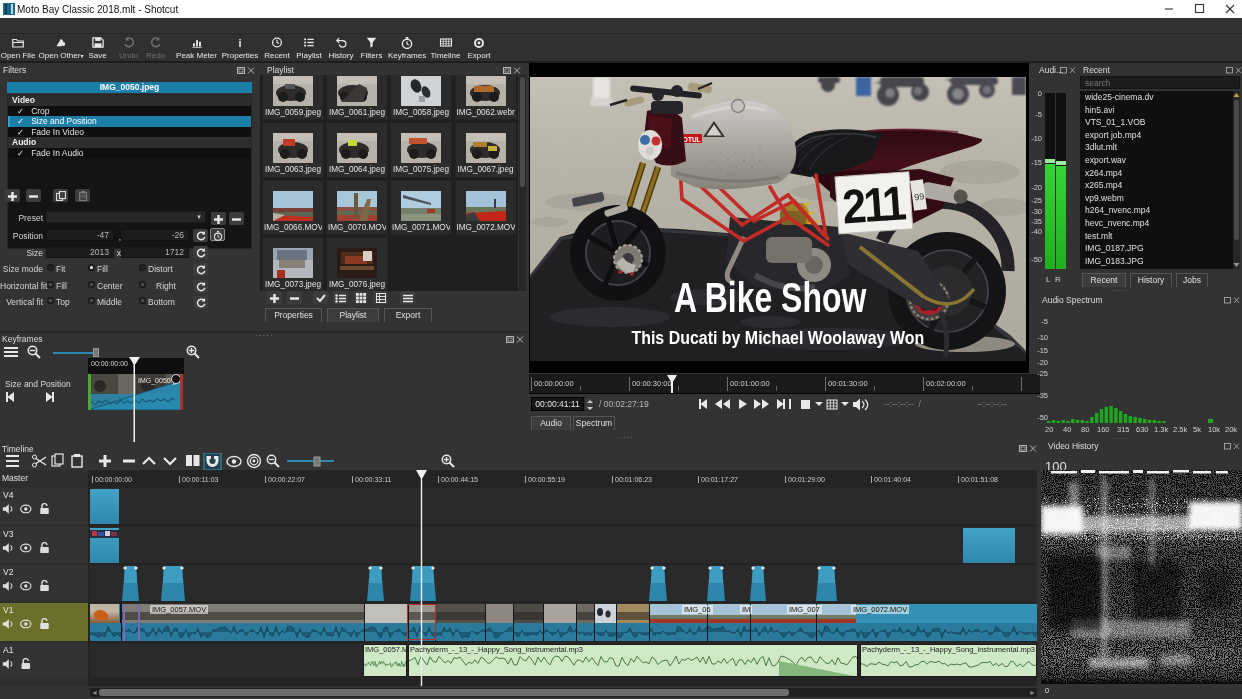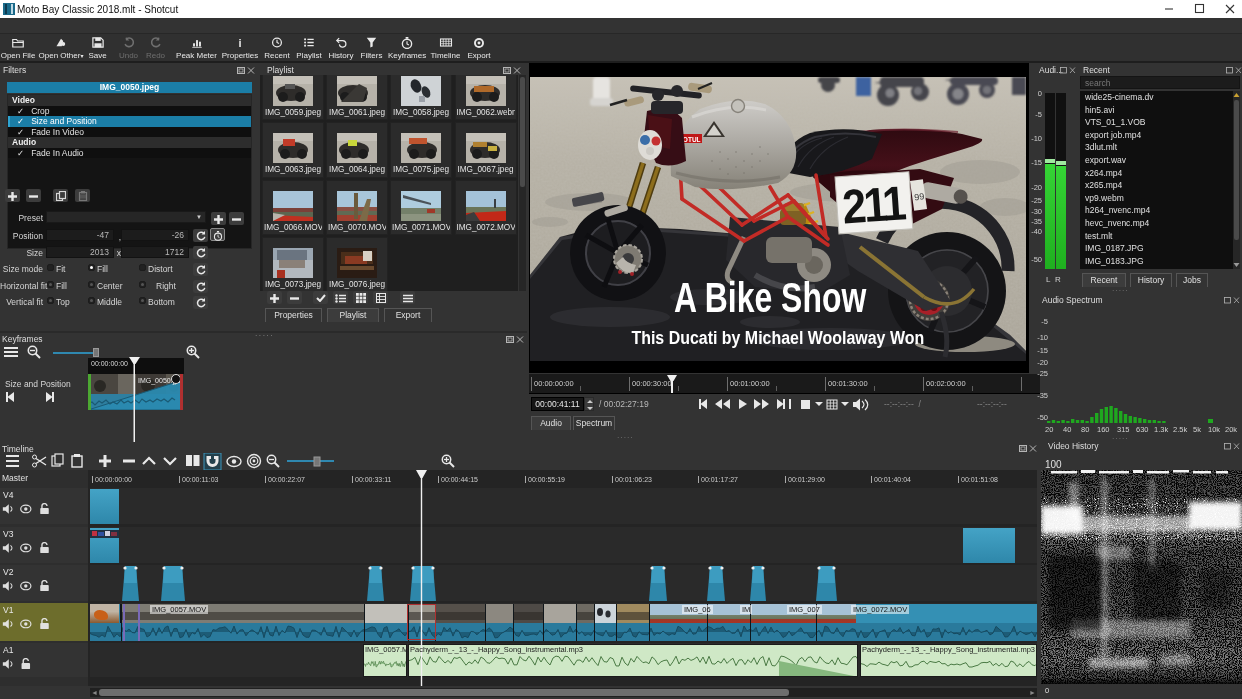--- a/index.html
+++ b/index.html
@@ -1210,21 +1210,21 @@
         <span class="sxl" style="left:133px">2.5k</span>
         <span class="sxl" style="left:153px">5k</span>
         <span class="sxl" style="left:168px">10k</span>
         <span class="sxl" style="left:185px">20k</span>
  </div>
  <div class="phdr abs" style="left:8px;top:378px">Video History</div>
  <svg class="abs" style="left:184px;top:380px" width="16" height="7">
         <rect x="0.5" y="0.5" width="6" height="5.5" fill="none" stroke="#b5b5b5" stroke-width=".8"></rect>
         <path d="M10 0.5 l5 5.5 M15 0.5 l-5 5.5" stroke="#b5b5b5" stroke-width=".8"></path>
       </svg>
- <div class="abs" style="left:5px;top:396px;color:#e0e0e0;font-size:10px">100</div>
+ <div class="abs" style="left:5px;top:396px;color:#e0e0e0;font-size:13px">100</div>
  <svg class="abs" style="left:1px;top:407px" width="201" height="214">
 <defs>
 <filter id="vn1" x="0" y="0" width="100%" height="100%">
  <feTurbulence type="fractalNoise" baseFrequency="0.9" numOctaves="2" seed="11" stitchTiles="stitch" result="t"></feTurbulence>
  <feColorMatrix in="t" type="matrix" values="0 0 0 0 0  0 0 0 0 0  0 0 0 0 0  2 2 2 0 -2.4" result="a"></feColorMatrix>
  <feComposite in="a" operator="in" in2="a"></feComposite>
  <feColorMatrix type="matrix" values="0 0 0 0 1  0 0 0 0 1  0 0 0 0 1  0 0 0 1.4 0"></feColorMatrix>
 </filter>
 <filter id="vn2" x="0" y="0" width="100%" height="100%">
  <feTurbulence type="fractalNoise" baseFrequency="0.9" numOctaves="2" seed="29" stitchTiles="stitch" result="t"></feTurbulence>

